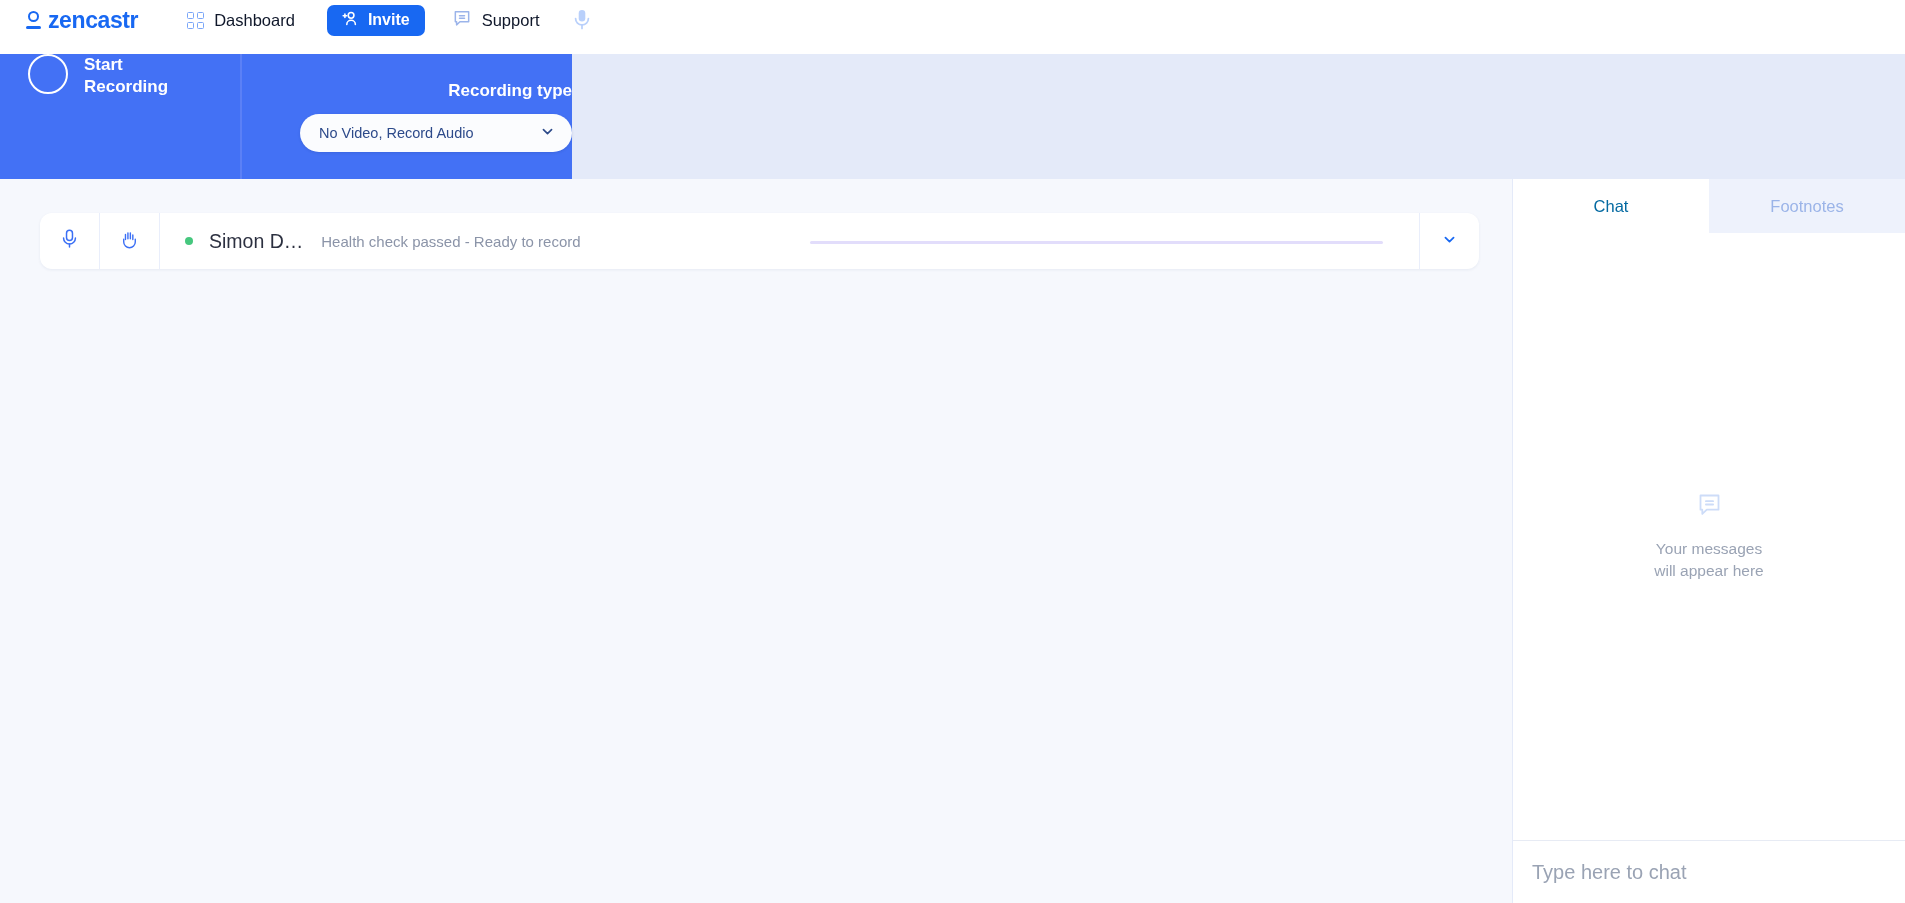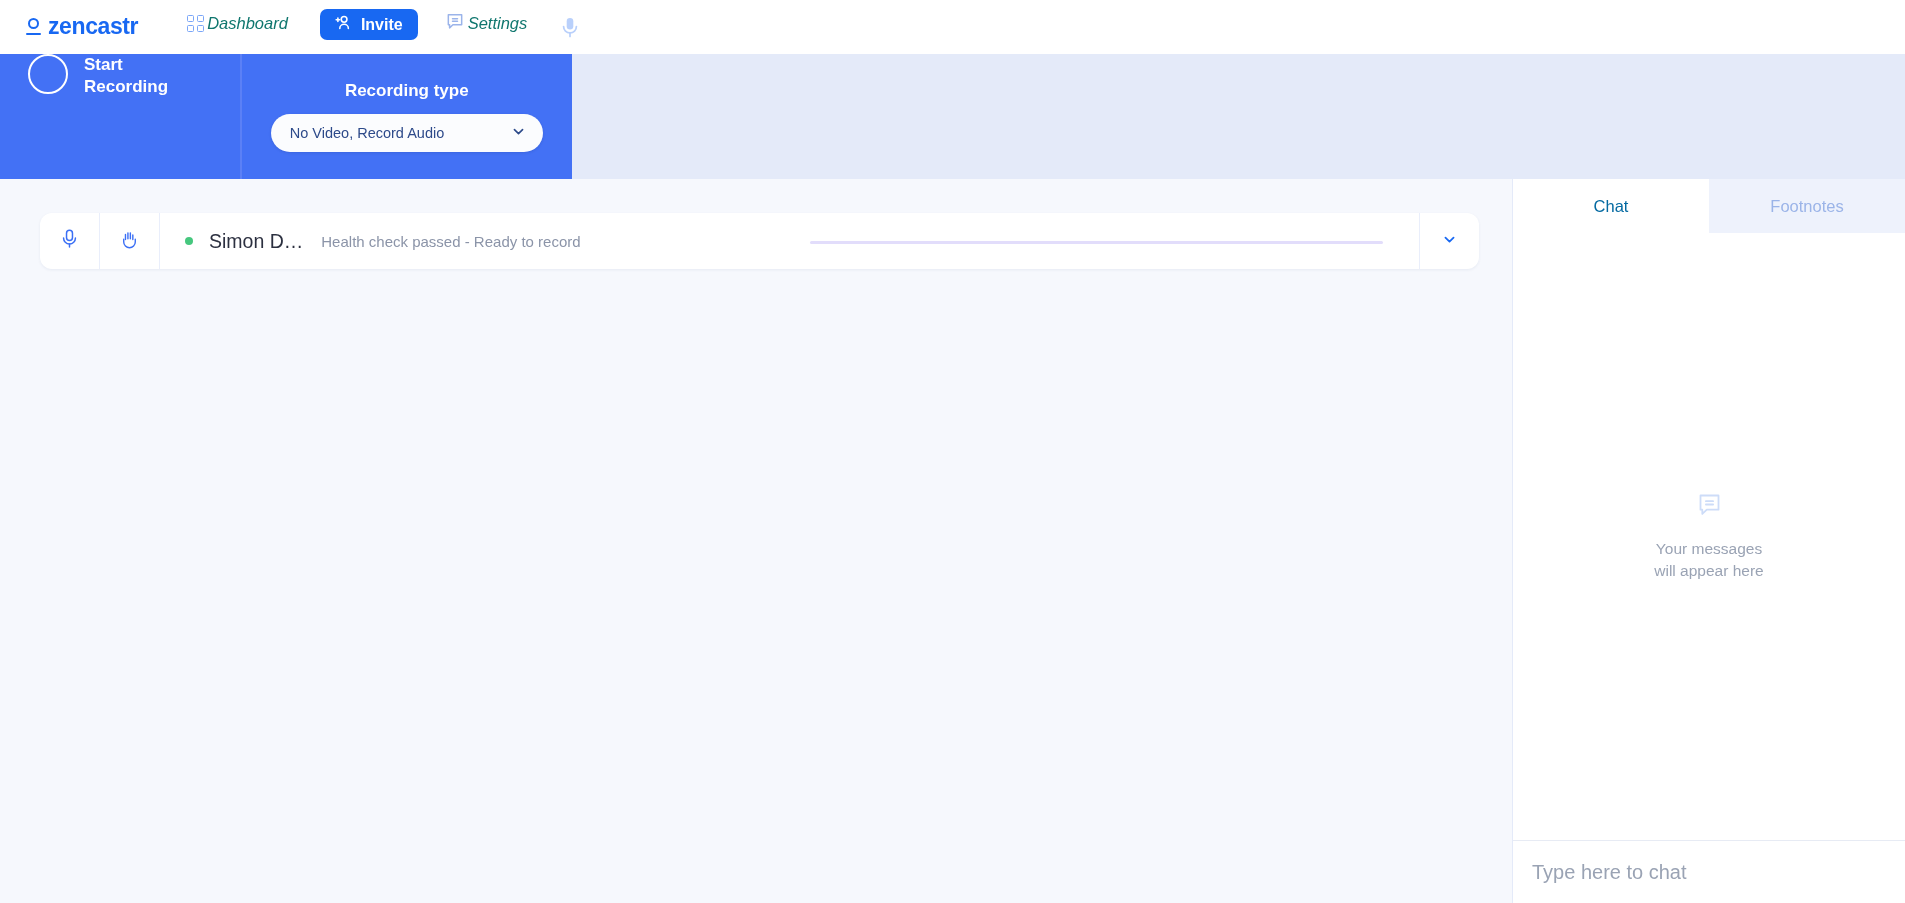--- a/index.html
+++ b/index.html
@@ -8,21 +8,21 @@
     font-family: "Liberation Sans", sans-serif;
     background: #ffffff;
     overflow: hidden;
   }
 
   
   .header {
     position: absolute; left: 0; top: 0;
     width: 1905px; height: 40px;
     background: #ffffff;
-    display: flex; align-items: flex-end;
+    display: flex; align-items: center;
   }
   .logo {
     display: flex; align-items: center; gap: 7px;
     margin-left: 26px;
     color: #1868f2;
   }
   .logo-mark { width: 15px; height: 22px; position: relative; }
   .logo-mark .dot {
     position: absolute; left: 2px; top: 2px;
     width: 11px; height: 11px; border-radius: 50%;
@@ -30,23 +30,23 @@
   }
   .logo-mark .bar {
     position: absolute; left: 0px; top: 17px;
     width: 15px; height: 2.6px; background: #1868f2; border-radius: 2px;
   }
   .logo-text {
     font-size: 23px; font-weight: 700; letter-spacing: -0.4px;
     color: #1868f2;
   }
   .nav-item {
-    display: flex; align-items: center; gap: 3px;
-    color: #0f766e; font-size: 16.5px;
-    cursor: pointer; height: 34px; font-style: italic;
+    display: flex; align-items: center; gap: 10px;
+    color: #0f172a; font-size: 16.5px;
+    cursor: pointer; height: 34px;
   }
   .nav-dashboard { margin-left: 49px; }
   .nav-support { margin-left: 27px; }
   .grid-icon { width: 17px; height: 17px; display: grid;
     grid-template-columns: 1fr 1fr; grid-template-rows: 1fr 1fr; gap: 3px; }
   .grid-icon i { display:block; border: 1.7px solid #7aa6f8; border-radius: 1.5px; }
   .invite-btn {
     margin-left: 32px;
     display: flex; align-items: center; gap: 9px;
     background: #1868f2; color: #fff;
@@ -100,21 +100,21 @@
   }
   .start-rec-label {
     color: #ffffff; font-size: 17px; font-weight: 700;
     line-height: 1.28; white-space: pre-line;
   }
   .rec-divider {
     width: 1.5px; height: 125px; background: #5b80f6;
   }
   .rec-type {
     flex: 1; height: 125px;
-    display: flex; flex-direction: column; align-items: center;
+    display: flex; flex-direction: column; align-items: flex-end;
     justify-content: center; gap: 13px;
   }
   .rec-type-label {
     color: #ffffff; font-size: 17px; font-weight: 700;
   }
   .rec-select {
     width: 272px; height: 38px; background: #fbfcfe;
     border-radius: 19px; border: none;
     display: flex; align-items: center; justify-content: space-between;
     padding: 0 17px 0 19px; cursor: pointer;
@@ -236,21 +236,21 @@
     <span>Invite</span>
   </button>
 
   <div class="nav-item nav-support">
     <span>
       <svg width="20" height="20" viewBox="0 0 24 24" fill="none" stroke="#9bb4ea" stroke-width="1.8" stroke-linecap="round" stroke-linejoin="round">
         <path d="M4 4.5h16v12H9.5L5.5 20.2V16.5H4z"></path>
         <path d="M9 9.2h6M9 12.2h6"></path>
       </svg>
     </span>
-    <span>Settings</span>
+    <span>Support</span>
   </div>
 
   <span class="mic-head">
     <svg width="22" height="24" viewBox="0 0 24 26" fill="none" stroke="#b9d0fb" stroke-width="1.9" stroke-linecap="round" stroke-linejoin="round">
       <rect x="8.4" y="2.2" width="7.2" height="12.4" rx="3.6" fill="#b9d0fb" stroke="none"></rect>
       <path d="M5 11.4a7 7 0 0 0 14 0"></path>
       <path d="M12 18.6v3.6"></path>
     </svg>
   </span>
 

